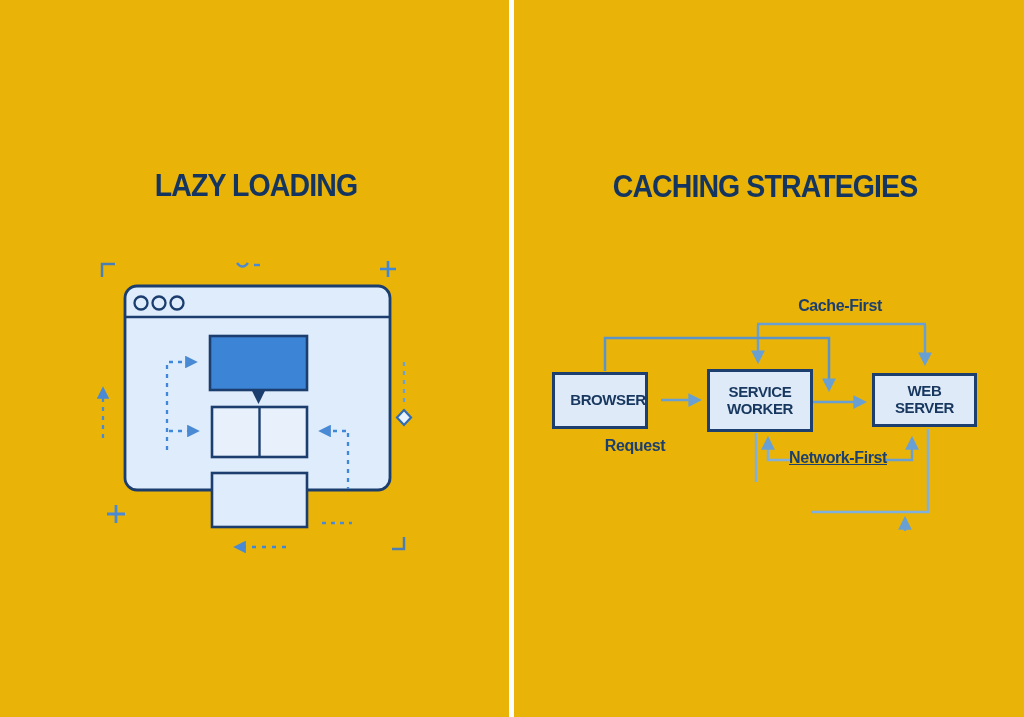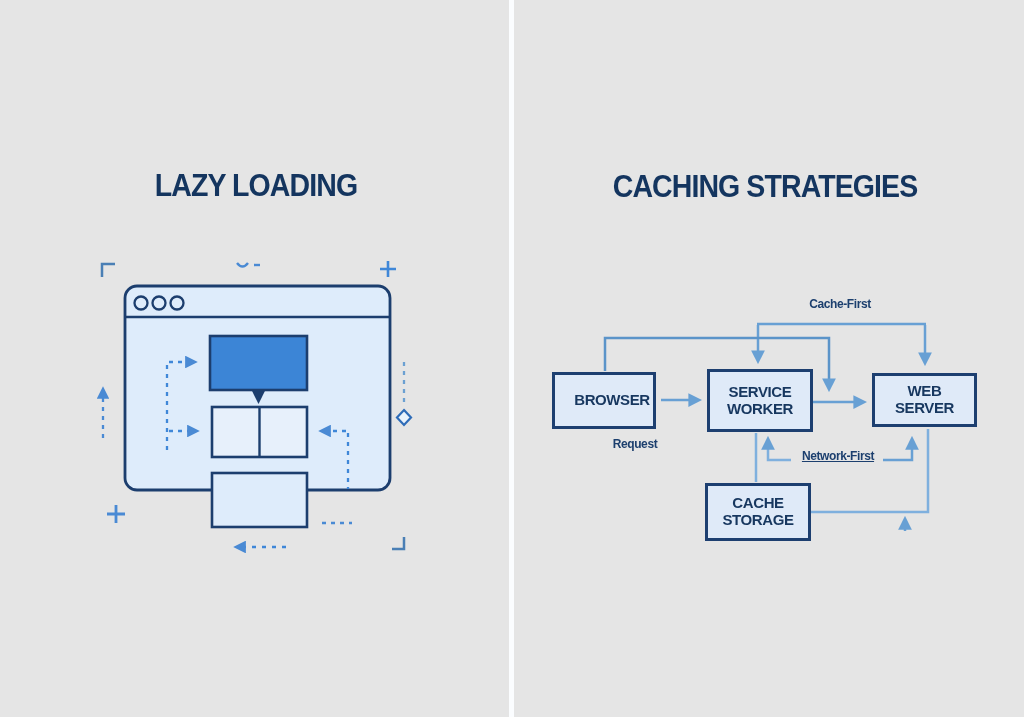--- a/index.html
+++ b/index.html
@@ -1,18 +1,18 @@
 <!DOCTYPE html>
 <html><head>
 <meta charset="utf-8">
 <style>
   html,body{margin:0;padding:0;background:#b9c6d4;}
   #stage{
     position:relative;width:1024px;height:717px;overflow:hidden;
-    background:#e5e5e5;
+    background:#eab308;
     font-family:"Liberation Sans",sans-serif;
   }
   #divider{
     position:absolute;left:509px;top:0;width:5px;height:717px;
     background:#fbfdff;
   }
   .panel-title{
     position:absolute;
     font-weight:700;
     font-size:31px;
@@ -34,29 +34,29 @@
     background:#dfeaf8;
     display:flex;align-items:center;justify-content:center;
     text-align:center;
     font-weight:700;
     font-size:15px;
     letter-spacing:-0.4px;
     line-height:1.12;
     color:#17375f;
     padding:2px 6px;
   }
-  #node-browser{left:552px;top:372px;width:104px;height:57px;padding-left:22px;}
+  #node-browser{left:552px;top:372px;width:96px;height:57px;padding-left:22px;}
   #node-service-worker{left:707px;top:369px;width:106px;height:63px;}
   #node-web-server{left:872px;top:373px;width:105px;height:54px;}
   #node-cache-storage{left:705px;top:483px;width:106px;height:58px;}
 
   .edge-label{
     position:absolute;
     font-weight:700;
-    font-size:12px;
+    font-size:16px;
     letter-spacing:-0.4px;
     color:#1c3f6e;
     text-align:center;
     white-space:nowrap;
   }
   #label-cache-first{left:760px;top:297px;width:160px;}
   #label-request{left:575px;top:437px;width:120px;}
   #label-network-first{left:778px;top:449px;width:120px;text-decoration:underline;}
   #label-stale{left:803px;top:534px;width:200px;}
 </style>
@@ -140,19 +140,18 @@
     <path d="M 281 460 H 258 V 440" fill="none" stroke="#7fb0de" stroke-width="2.5" marker-end="url(#ah-flow)"></path>
     <path d="M 373 460 H 402 V 440" fill="none" stroke="#68a0d4" stroke-width="2.5" marker-end="url(#ah-flow)"></path>
 
     <path d="M 301 512 H 418 V 429" fill="none" stroke="#7fb0de" stroke-width="2.5"></path>
     <path d="M 395 531 V 520" fill="none" stroke="#68a0d4" stroke-width="2.5" marker-end="url(#ah-flow)"></path>
   </svg>
 
   <div id="node-browser" class="node-box">BROWSER</div>
   <div id="node-web-server" class="node-box">WEB SERVER</div>
   <div id="node-service-worker" class="node-box">SERVICE WORKER</div>
-  <div id="node-cache-storage" class="node-box">CACHE STORAGE</div>
 
   <div id="label-cache-first" class="edge-label">Cache-First</div>
   <div id="label-request" class="edge-label">Request</div>
   <div id="label-network-first" class="edge-label">Network-First</div>
 
 </div>
 
 </body></html>

